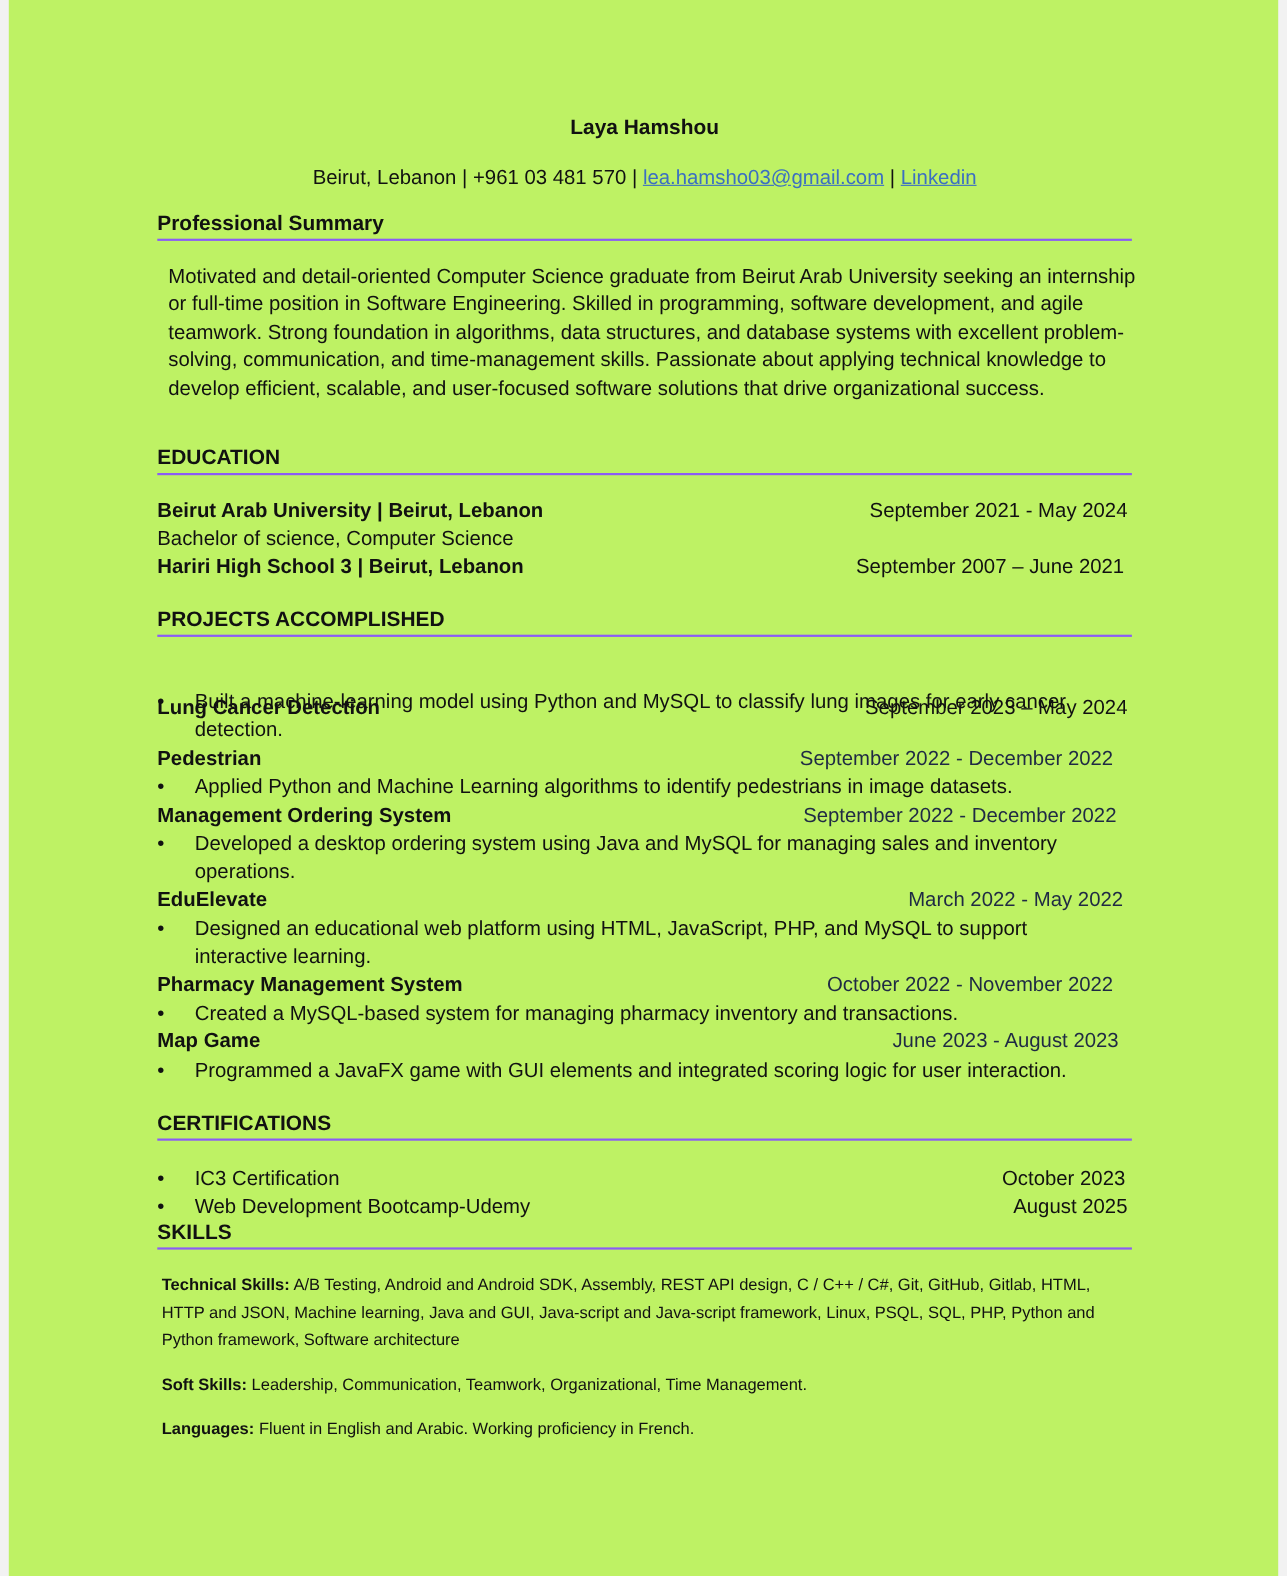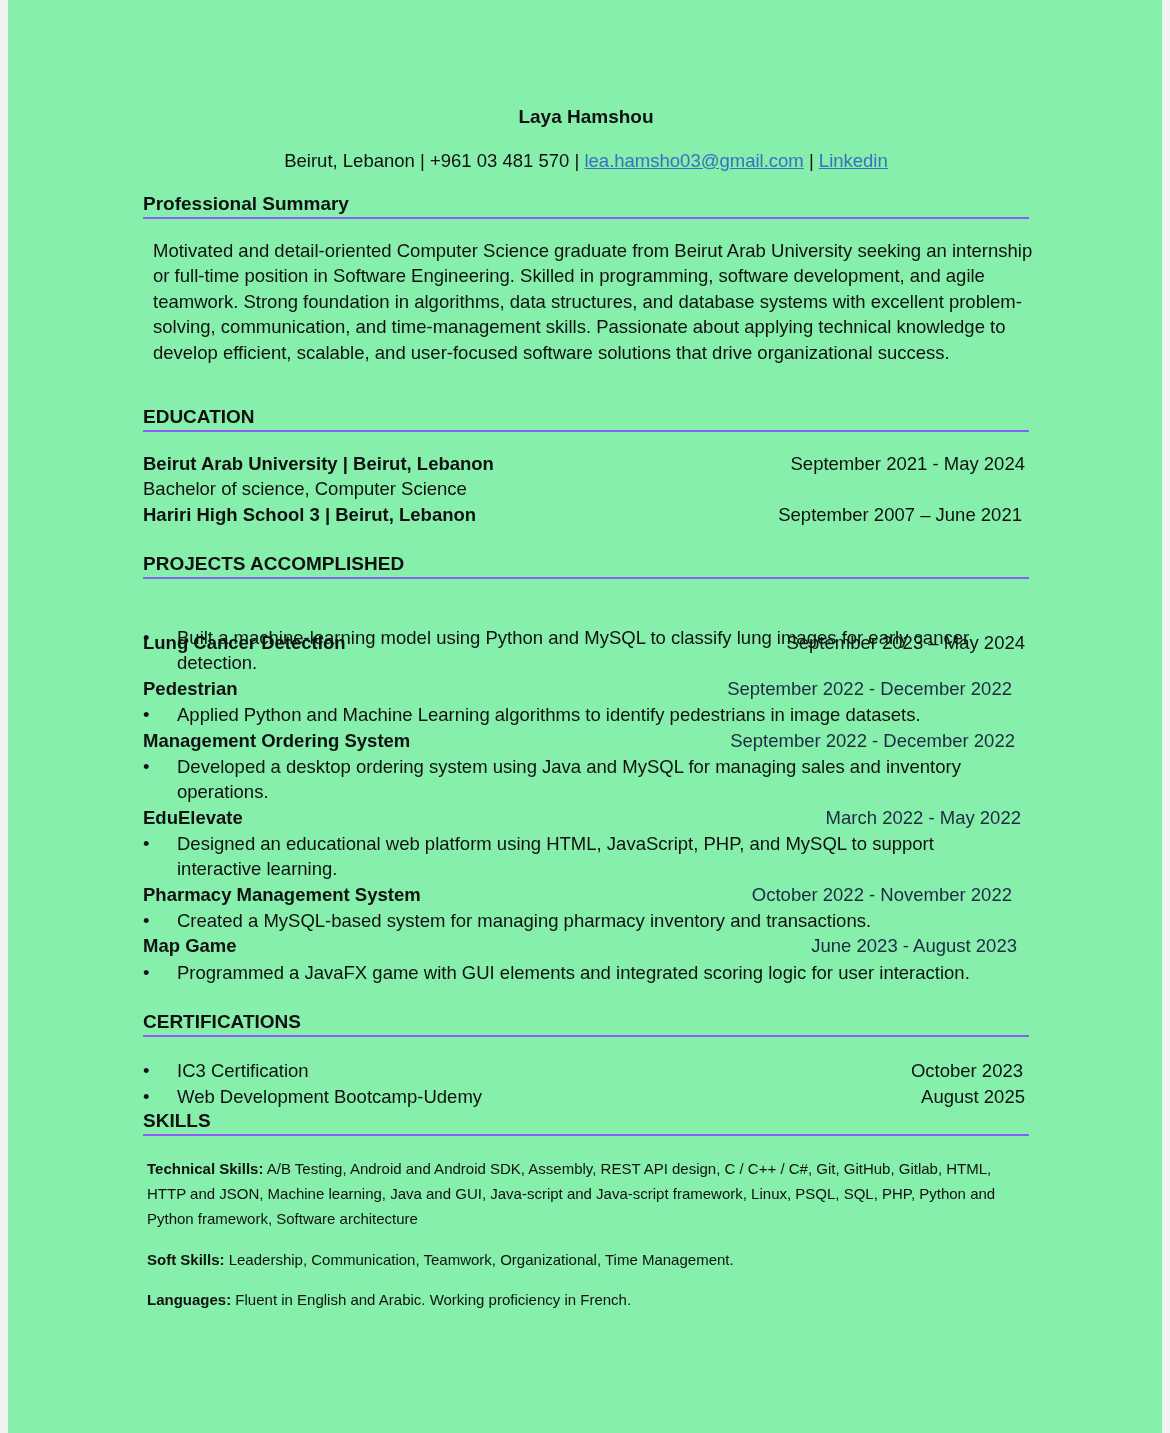--- a/index.html
+++ b/index.html
@@ -8,21 +8,21 @@
     background: #f2f2f2;
     font-family: "Liberation Sans", sans-serif;
     color: #111;
     position: relative;
     overflow: hidden;
   }
   .page {
     position: absolute;
     left: 8px; top: 0;
     width: 1154px; height: 1433px;
-    background: #86efac;
+    background: #bef264;
   }
   .content {
     position: absolute;
     left: 135px; width: 886px; top: 0;
     font-size: 18.5px;
   }
   .name {
     position: absolute; top: 106px; left: 0; width: 886px;
     text-align: center; font-weight: bold; font-size: 19px;
   }

